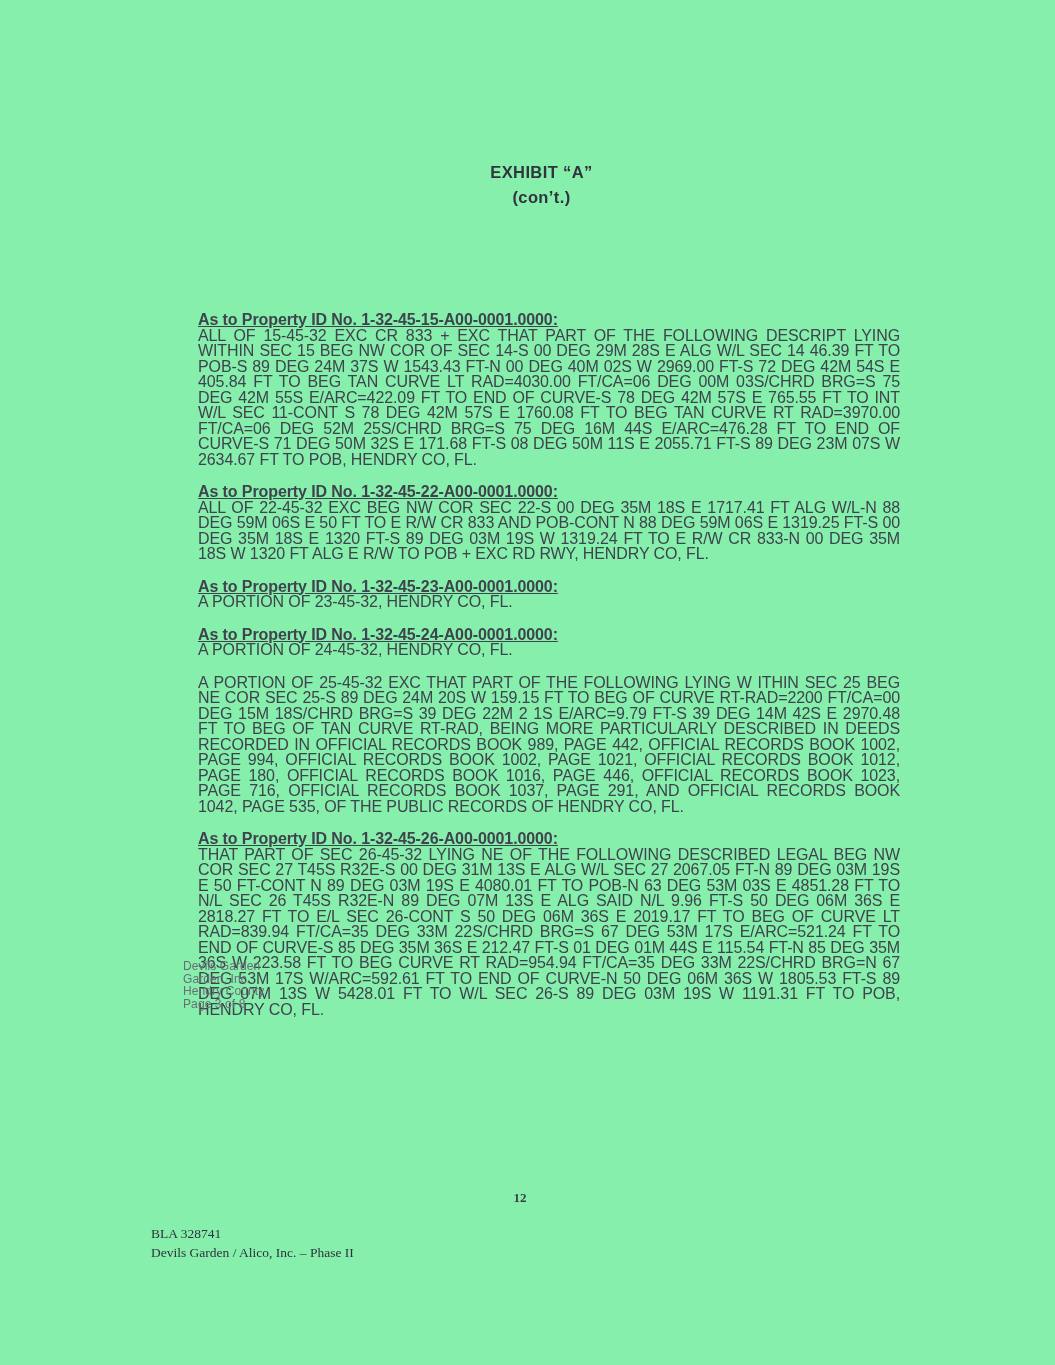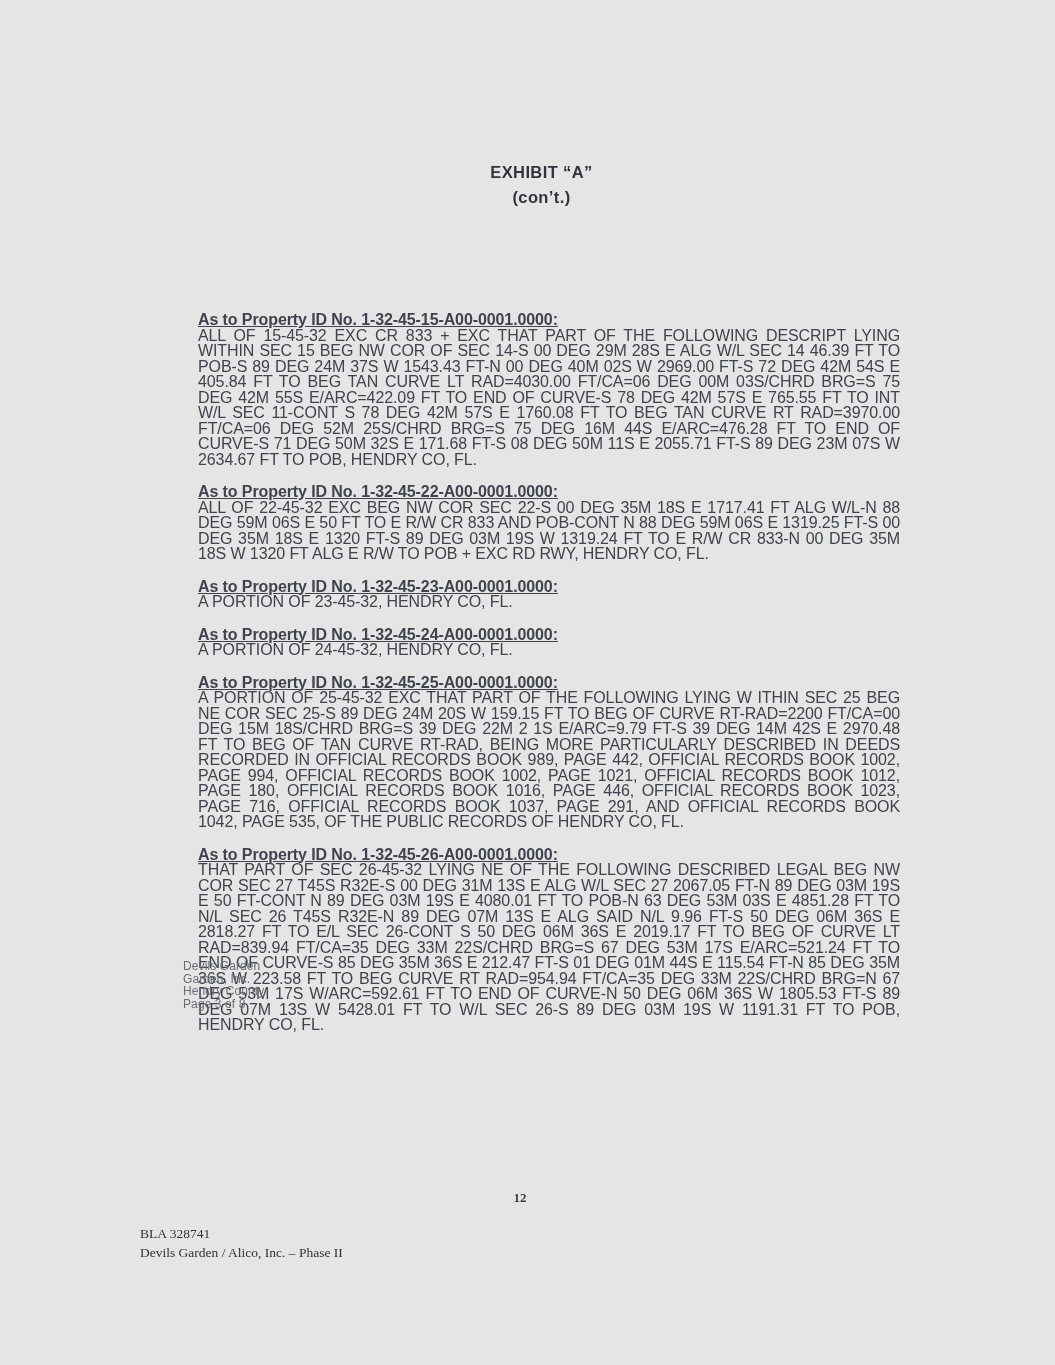--- a/index.html
+++ b/index.html
@@ -10,21 +10,21 @@
     width: 1055px;
     height: 1365px;
     background: #ffffff;
     position: relative;
     overflow: hidden;
     font-family: "Liberation Sans", sans-serif;
   }
   .page {
     position: absolute;
     inset: 0;
-    background: #e5e5e5;
+    background: #86efac;
   }
 
   
   .title {
     position: absolute;
     top: 160px;
     left: 0;
     width: 1055px;
     text-align: center;
     transform: translateX(14px);
@@ -79,21 +79,21 @@
     font-family: "Liberation Serif", serif;
     font-size: 13px;
     color: #3a3f47;
     font-weight: bold;
   }
 
   
   .footer {
     position: absolute;
     top: 1224px;
-    left: 140px;
+    left: 151px;
     font-family: "Liberation Serif", serif;
     font-size: 13.5px;
     line-height: 19px;
     color: #2e333b;
   }
 </style>
 </head>
 <body>
 
 <div class="page">
@@ -119,21 +119,20 @@
       <div class="prop-heading">As to Property ID No. 1-32-45-23-A00-0001.0000:</div>
       <div class="prop-body">A PORTION OF 23-45-32, HENDRY CO, FL.</div>
     </div>
 
     <div class="prop">
       <div class="prop-heading">As to Property ID No. 1-32-45-24-A00-0001.0000:</div>
       <div class="prop-body">A PORTION OF 24-45-32, HENDRY CO, FL.</div>
     </div>
 
     <div class="prop">
-      <div class="prop-heading">As to Property ID No. 1-32-45-25-A00-0001.0000:</div>
       <div class="prop-body">A PORTION OF 25-45-32 EXC THAT PART OF THE FOLLOWING LYING W ITHIN SEC 25 BEG NE COR SEC 25-S 89 DEG 24M 20S W 159.15 FT TO BEG OF CURVE RT-RAD=2200 FT/CA=00 DEG 15M 18S/CHRD BRG=S 39 DEG 22M 2 1S E/ARC=9.79 FT-S 39 DEG 14M 42S E 2970.48 FT TO BEG OF TAN CURVE RT-RAD, BEING MORE PARTICULARLY DESCRIBED IN DEEDS RECORDED IN OFFICIAL RECORDS BOOK 989, PAGE 442, OFFICIAL RECORDS BOOK 1002, PAGE 994, OFFICIAL RECORDS BOOK 1002, PAGE 1021, OFFICIAL RECORDS BOOK 1012, PAGE 180, OFFICIAL RECORDS BOOK 1016, PAGE 446, OFFICIAL RECORDS BOOK 1023, PAGE 716, OFFICIAL RECORDS BOOK 1037, PAGE 291, AND OFFICIAL RECORDS BOOK 1042, PAGE 535, OF THE PUBLIC RECORDS OF HENDRY CO, FL.</div>
     </div>
 
     <div class="prop">
       <div class="prop-heading">As to Property ID No. 1-32-45-26-A00-0001.0000:</div>
       <div class="prop-body">THAT PART OF SEC 26-45-32 LYING NE OF THE FOLLOWING DESCRIBED LEGAL BEG NW COR SEC 27 T45S R32E-S 00 DEG 31M 13S E ALG W/L SEC 27 2067.05 FT-N 89 DEG 03M 19S E 50 FT-CONT N 89 DEG 03M 19S E 4080.01 FT TO POB-N 63 DEG 53M 03S E 4851.28 FT TO N/L SEC 26 T45S R32E-N 89 DEG 07M 13S E ALG SAID N/L 9.96 FT-S 50 DEG 06M 36S E 2818.27 FT TO E/L SEC 26-CONT S 50 DEG 06M 36S E 2019.17 FT TO BEG OF CURVE LT RAD=839.94 FT/CA=35 DEG 33M 22S/CHRD BRG=S 67 DEG 53M 17S E/ARC=521.24 FT TO END OF CURVE-S 85 DEG 35M 36S E 212.47 FT-S 01 DEG 01M 44S E 115.54 FT-N 85 DEG 35M 36S W 223.58 FT TO BEG CURVE RT RAD=954.94 FT/CA=35 DEG 33M 22S/CHRD BRG=N 67 DEG 53M 17S W/ARC=592.61 FT TO END OF CURVE-N 50 DEG 06M 36S W 1805.53 FT-S 89 DEG 07M 13S W 5428.01 FT TO W/L SEC 26-S 89 DEG 03M 19S W 1191.31 FT TO POB, HENDRY CO, FL.</div>
     </div>
 
   </div>
 

